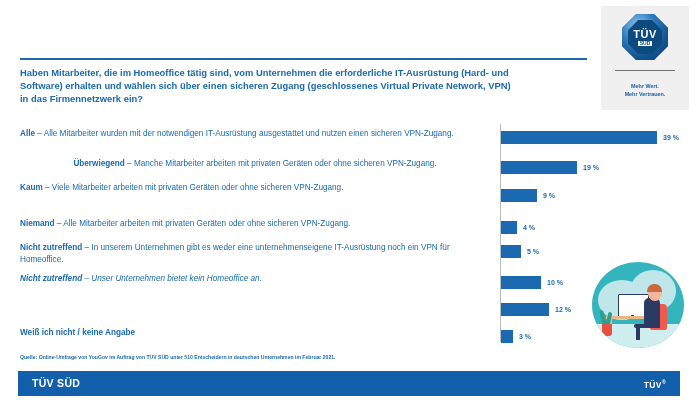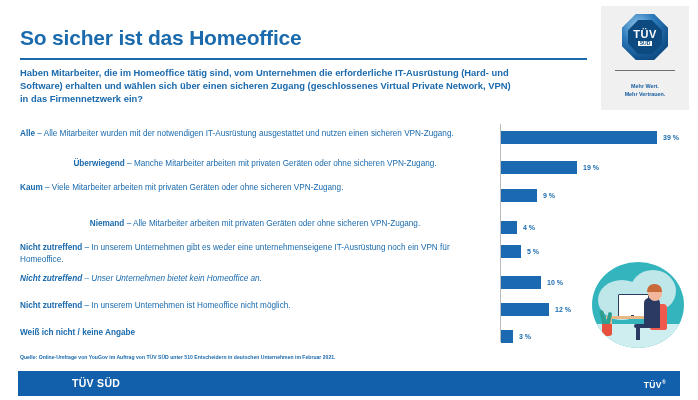--- a/index.html
+++ b/index.html
@@ -106,34 +106,33 @@
   .source{
     position:absolute;left:20px;top:354px;
     font-size:5.1px;font-weight:bold;color:#1a6aad;white-space:nowrap;
   }
   .footer{
     position:absolute;left:18px;top:371px;width:662px;height:25px;
     background:#1260ab;
   }
   .footer-name{
     position:absolute;left:14px;top:6px;
-    font-size:10.5px;font-weight:bold;color:#fff;letter-spacing:0.3px;margin-left:40px;
+    font-size:10.5px;font-weight:bold;color:#fff;letter-spacing:0.3px;
   }
   .footer-mark{
     position:absolute;right:14px;top:8px;
     font-size:8.5px;font-weight:bold;color:#fff;letter-spacing:0.4px;
   }
   .footer-mark sup{font-size:5px;}
 </style>
 </head>
 <body>
 
 <div class="page">
 
-  <div class="title">So sicher ist das Homeoffice</div>
   <div class="title-rule"></div>
   <div class="question">Haben Mitarbeiter, die im Homeoffice tätig sind, vom Unternehmen die erforderliche IT-Ausrüstung (Hard- und Software) erhalten und wählen sich über einen sicheren Zugang (geschlossenes Virtual Private Network, VPN) in das Firmennetzwerk ein?</div>
 
   <div class="logo-badge">
     <div class="oct-wrap">
       <div class="oct">
         <div class="oct-inner">
           <span class="oct-tuv">TÜV</span>
           <span class="oct-sud">SÜD</span>
         </div>
@@ -148,30 +147,29 @@
     <div class="axis"></div>
   <div class="label" style="top: 8px;"><b>Alle</b><span> – Alle Mitarbeiter wurden mit der notwendigen IT-Ausrüstung ausgestattet und nutzen einen sicheren VPN-Zugang.</span></div>
       <div class="bar" style="top: 11px; width: 156px; background: rgb(27, 105, 176);"></div>
       <div class="pct" style="left: 663px; top: 14px;">39 %</div>
       <div class="label" style="top: 38px; text-align: center;"><b>Überwiegend</b><span> – Manche Mitarbeiter arbeiten mit privaten Geräten oder ohne sicheren VPN-Zugang.</span></div>
       <div class="bar" style="top: 41px; width: 76px; background: rgb(27, 105, 176);"></div>
       <div class="pct" style="left: 583px; top: 44px;">19 %</div>
       <div class="label" style="top: 62px;"><b>Kaum</b><span> – Viele Mitarbeiter arbeiten mit privaten Geräten oder ohne sicheren VPN-Zugang.</span></div>
       <div class="bar" style="top: 69px; width: 36px; background: rgb(27, 105, 176);"></div>
       <div class="pct" style="left: 543px; top: 72px;">9 %</div>
-      <div class="label" style="top: 98px; text-align: center;"><b>Niemand</b><span> – Alle Mitarbeiter arbeiten mit privaten Geräten oder ohne sicheren VPN-Zugang.</span></div>
+      <div class="label" style="top: 98px;"><b>Niemand</b><span> – Alle Mitarbeiter arbeiten mit privaten Geräten oder ohne sicheren VPN-Zugang.</span></div>
       <div class="bar" style="top: 101px; width: 16px; background: rgb(27, 105, 176);"></div>
       <div class="pct" style="left: 523px; top: 104px;">4 %</div>
       <div class="label" style="top: 122px;"><b>Nicht zutreffend</b><span> – In unserem Unternehmen gibt es weder eine unternehmenseigene IT-Ausrüstung noch ein VPN für Homeoffice.</span></div>
       <div class="bar" style="top: 125px; width: 20px; background: rgb(27, 105, 176);"></div>
       <div class="pct" style="left: 527px; top: 128px;">5 %</div>
       <div class="label" style="top: 153px; font-style: italic;"><b>Nicht zutreffend</b><span> – Unser Unternehmen bietet kein Homeoffice an.</span></div>
       <div class="bar" style="top: 156px; width: 40px; background: rgb(27, 105, 176);"></div>
       <div class="pct" style="left: 547px; top: 159px;">10 %</div>
-      <div class="label" style="top: 180px;"><b>Nicht zutreffend</b><span> – In unserem Unternehmen ist Homeoffice nicht möglich.</span></div>
       <div class="bar" style="top: 183px; width: 48px; background: rgb(27, 105, 176);"></div>
       <div class="pct" style="left: 555px; top: 186px;">12 %</div>
       <div class="label" style="top: 207px;"><b>Weiß ich nicht / keine Angabe</b><span></span></div>
       <div class="bar" style="top: 210px; width: 12px; background: rgb(27, 105, 176);"></div>
       <div class="pct" style="left: 519px; top: 213px;">3 %</div>
     </div>
 
   <div class="illus">
     <div class="illus-circle">
       <div class="blob b1"></div>

